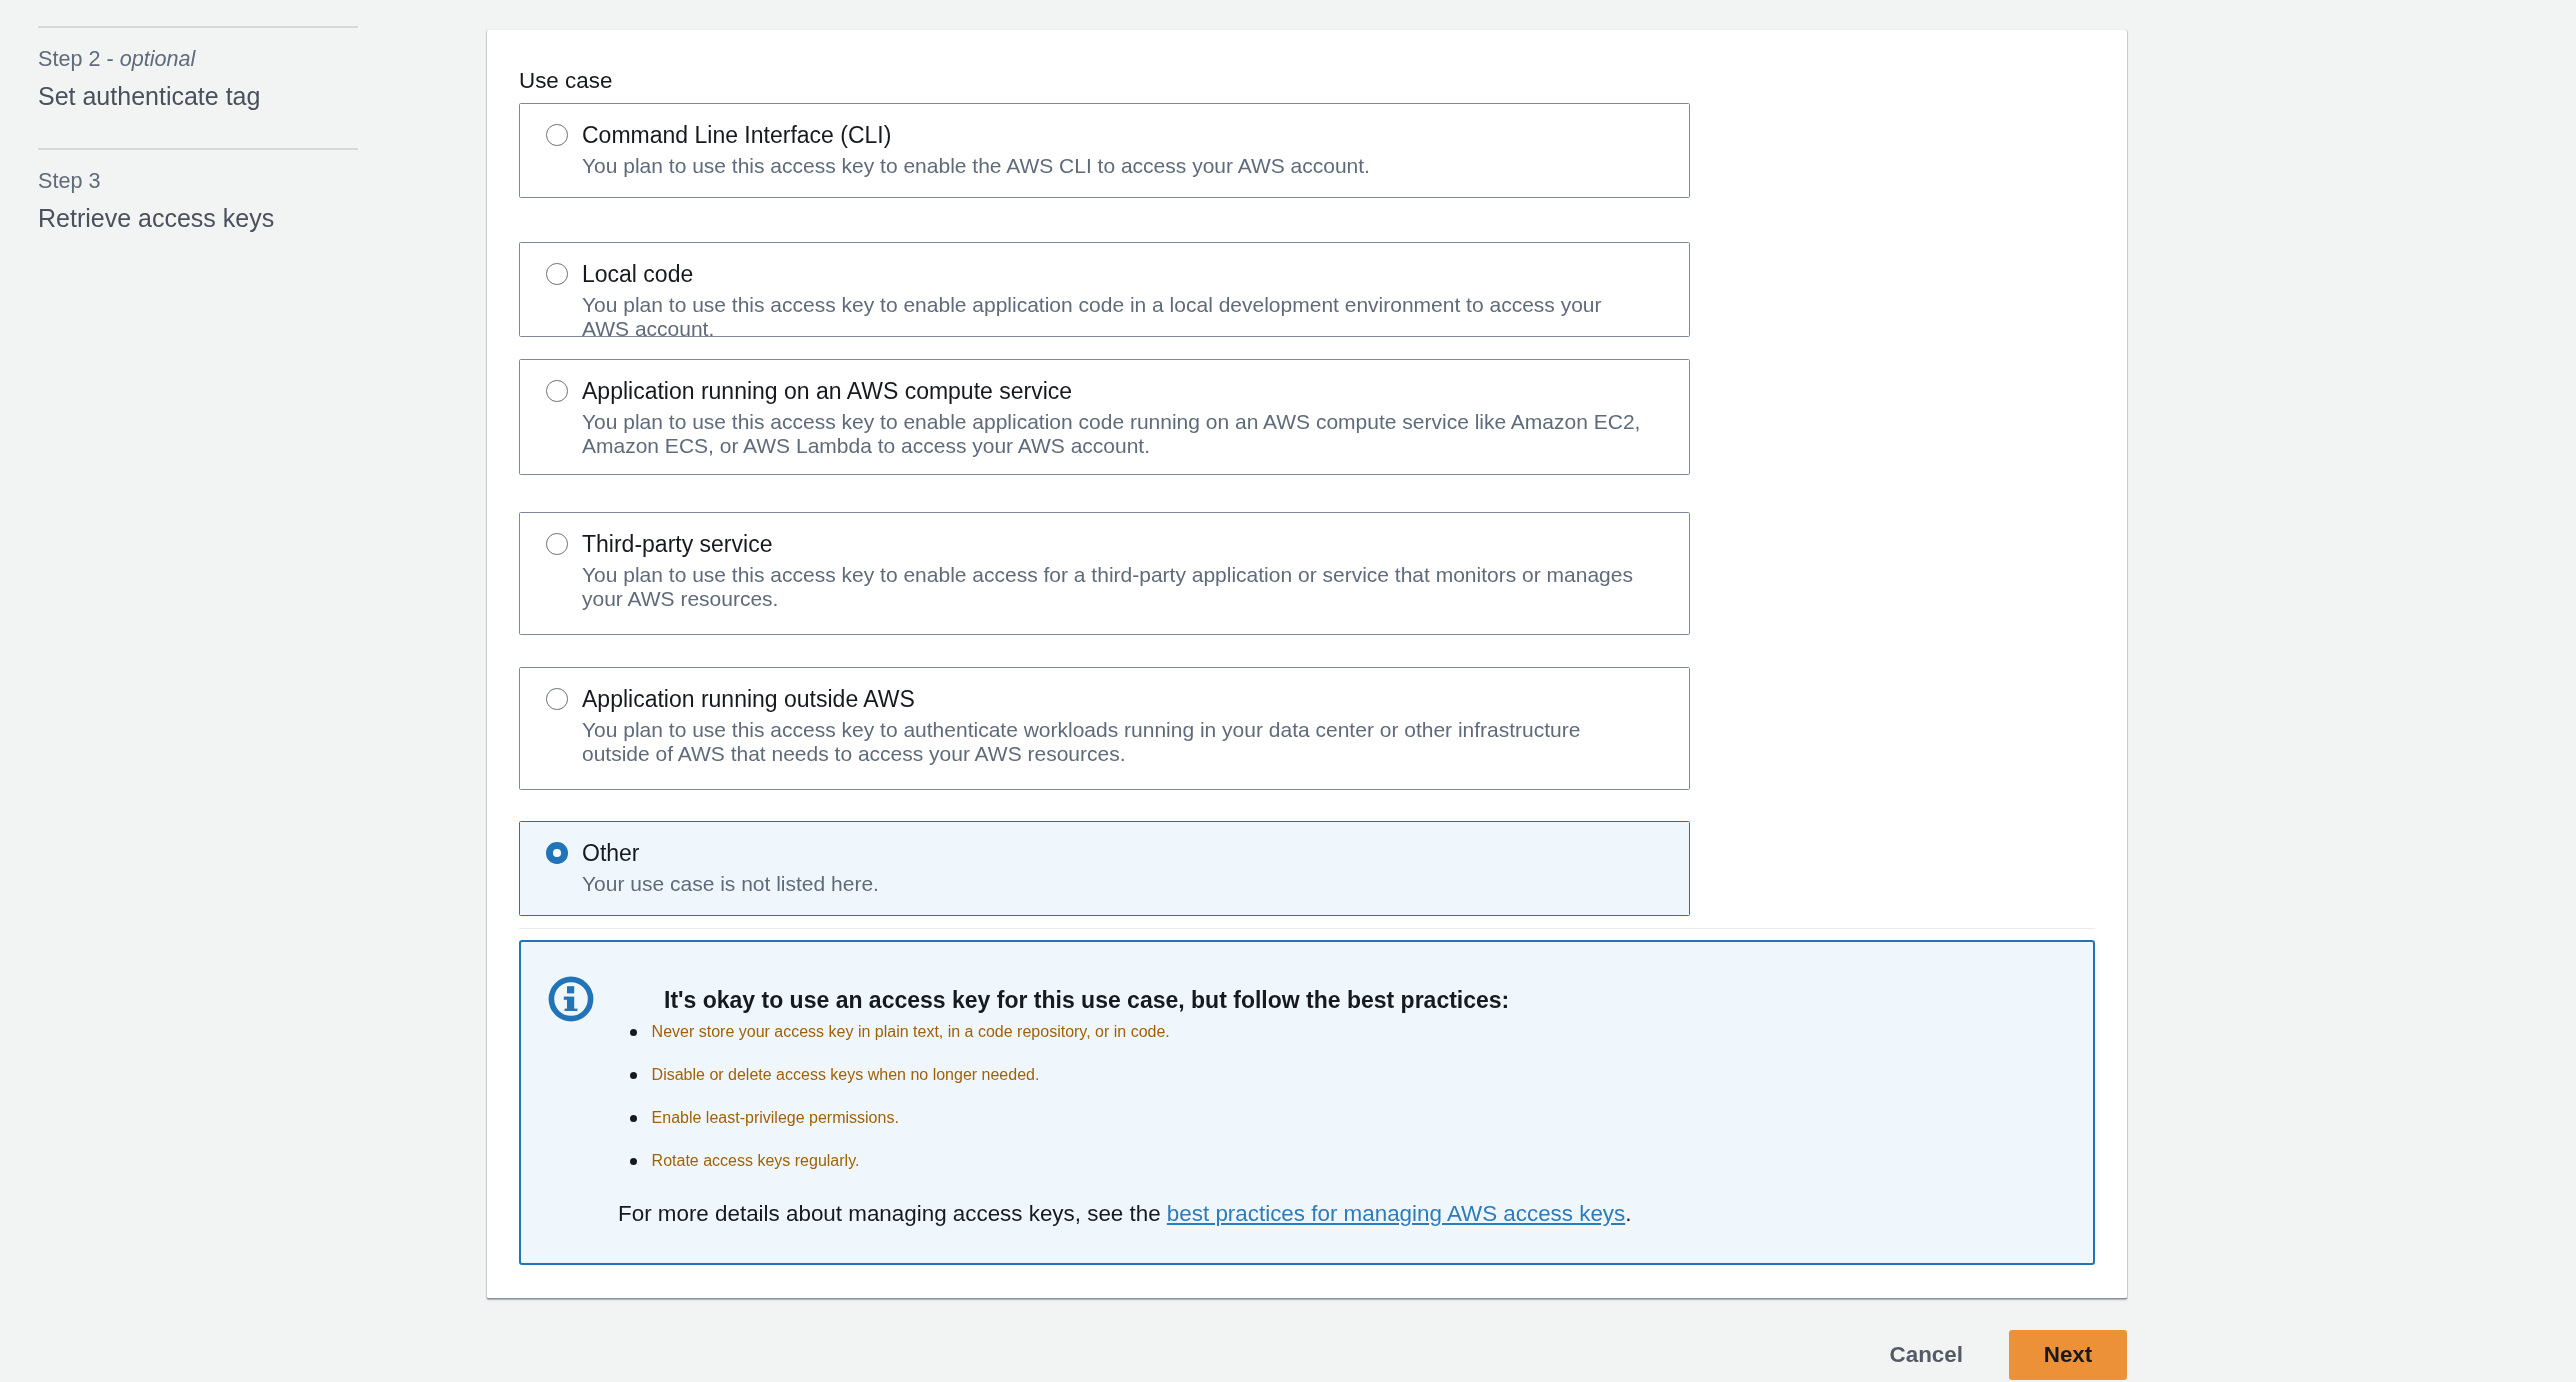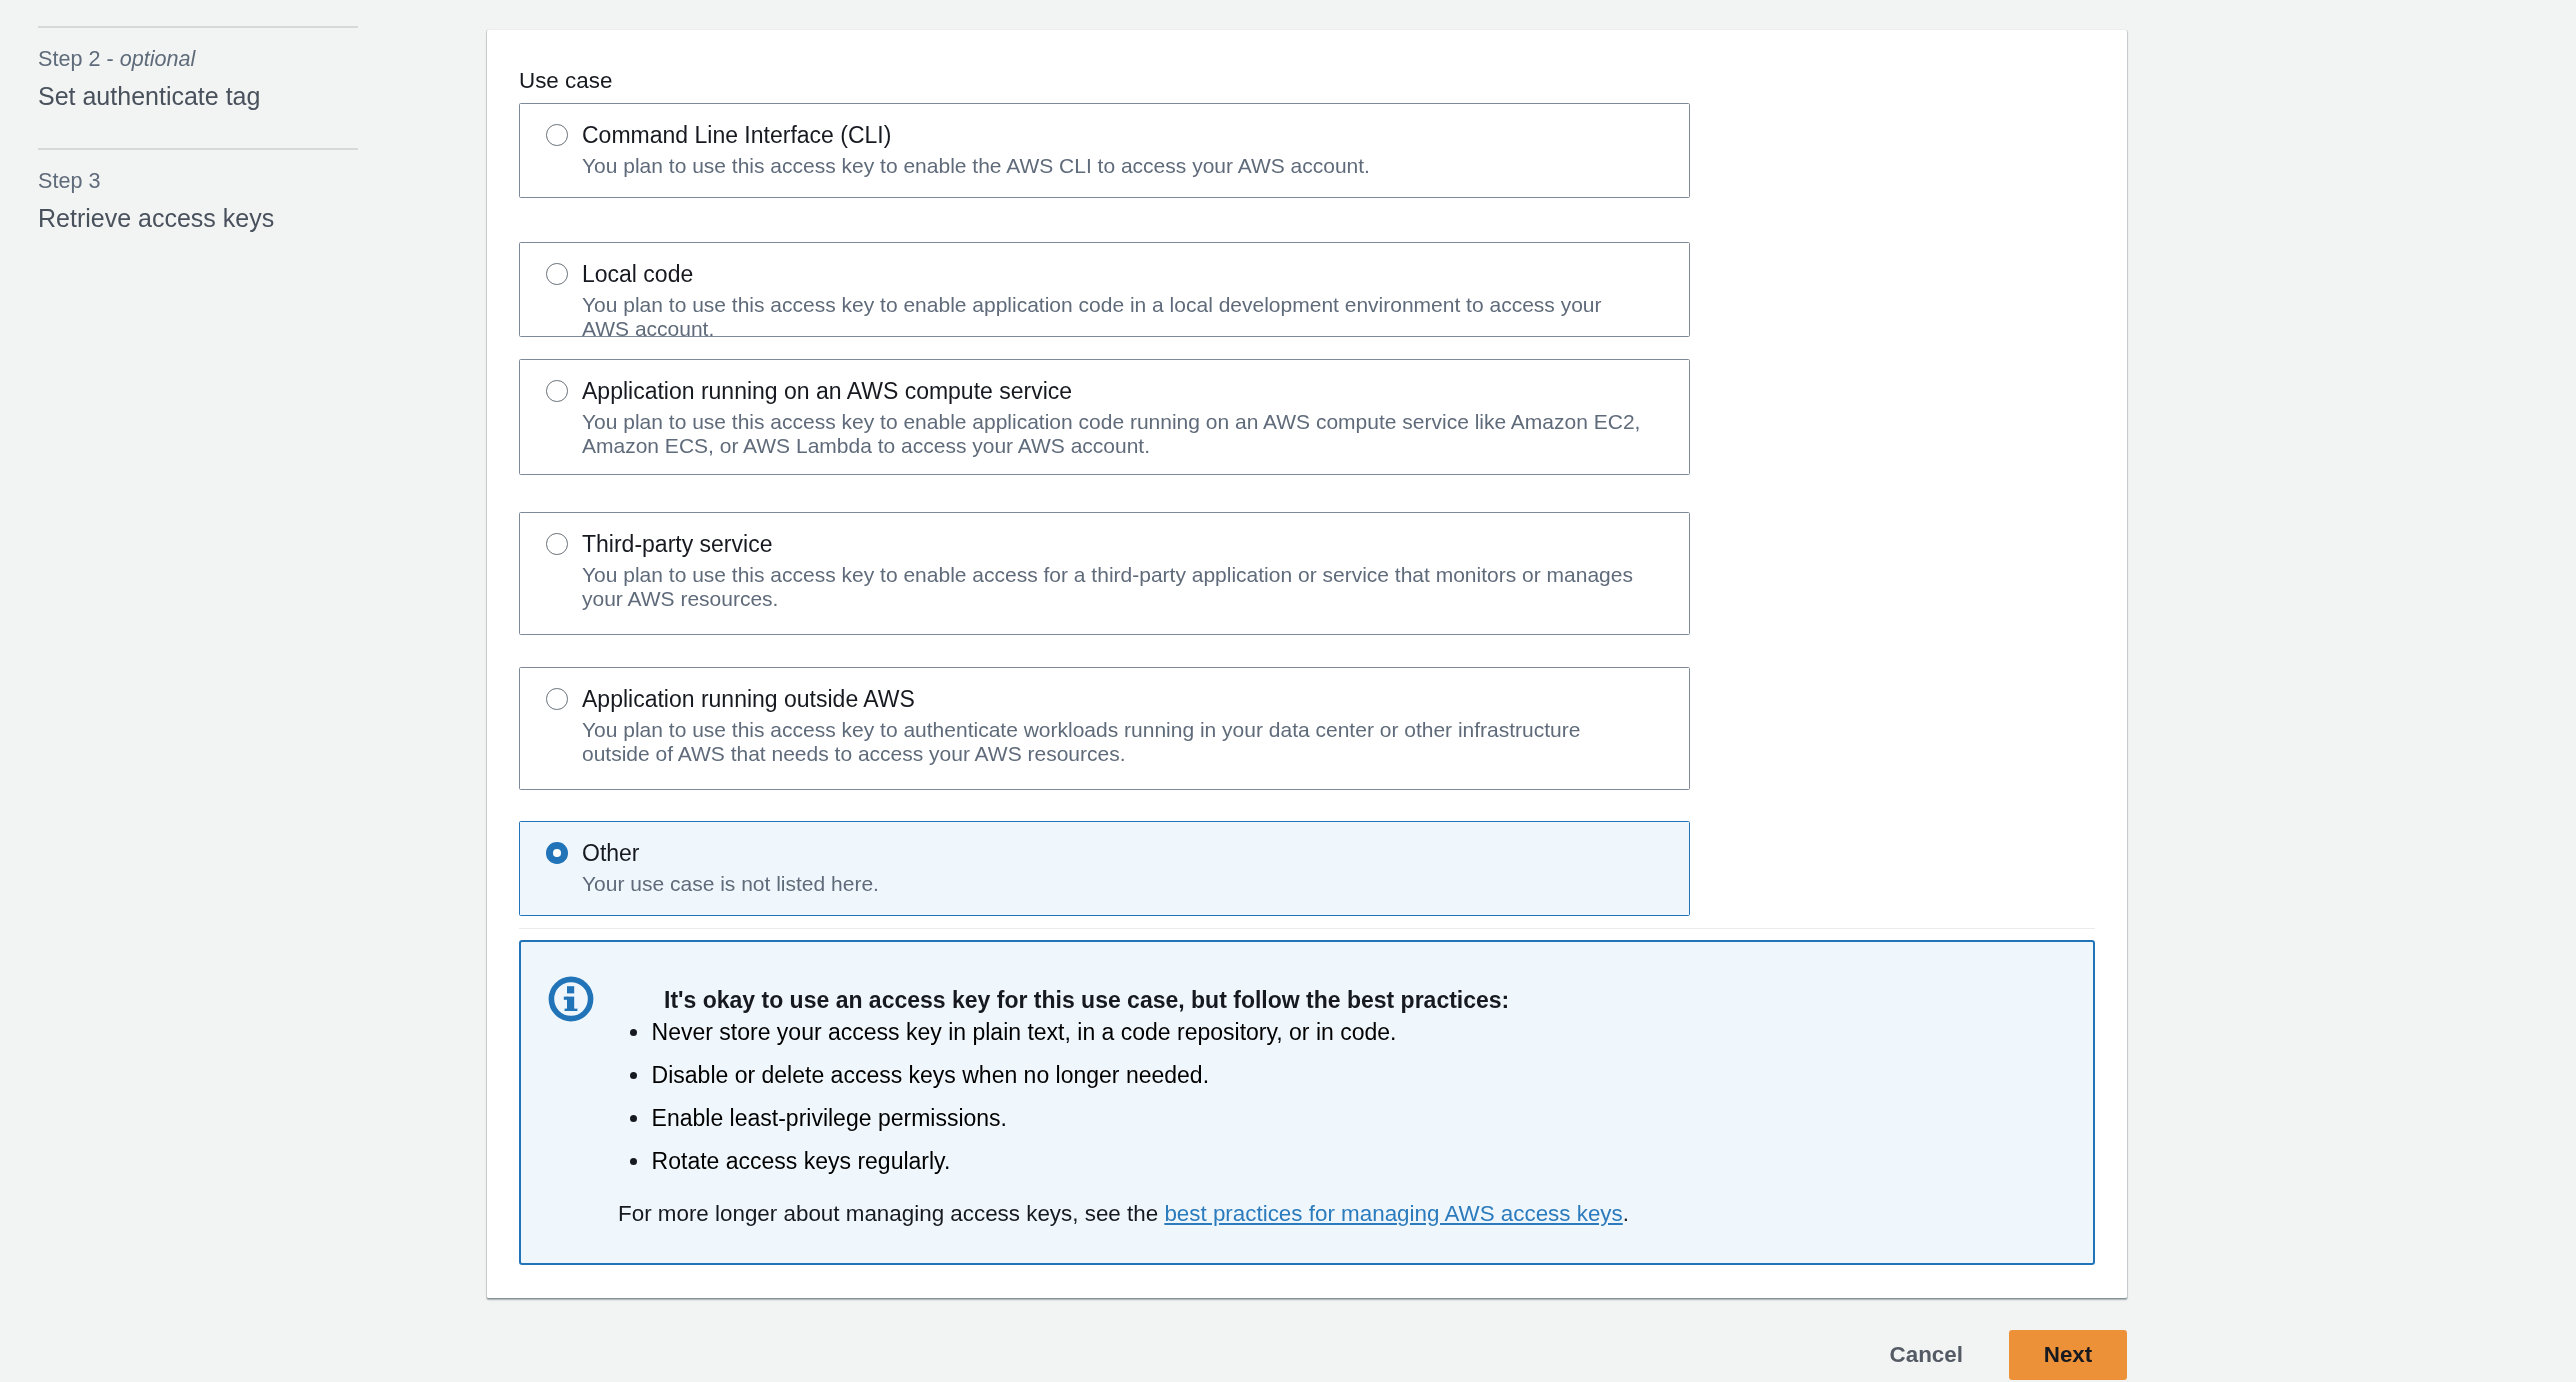--- a/index.html
+++ b/index.html
@@ -80,21 +80,21 @@
   .alert-icon { position: absolute; left: 26.4px; top: 33px; width: 48px; height: 48px; }
   .alert-heading {
     position: absolute; left: 95px; top: 45px;
     font-size: 23px; line-height: 26px; font-weight: bold; color: #16191f; margin-left: 48px;
   }
   .alert-list {
     position: absolute; left: 109px; top: 78px; margin: 0; padding: 0; list-style: none;
   }
   .alert-list li {
     position: relative; padding-left: 21.6px; margin-bottom: 19px;
-    font-size: 23px; line-height: 24px; color: #000000;
+    font-size: 16px; line-height: 24px; color: #a16207;
   }
   .alert-list li::before {
     content: ""; position: absolute; left: 0px; top: 8.8px;
     width: 7.2px; height: 7.2px; border-radius: 50%; background: #16191f;
   }
   .alert-footer {
     position: absolute; left: 97px; top: 258px;
     font-size: 22.4px; line-height: 27px; color: #16191f;
   }
   .alert-footer a, .alert-footer .link {
@@ -182,21 +182,21 @@
         <rect x="21" y="27" width="5" height="4" fill="#2274b8"></rect>
         <rect x="22" y="42" width="16" height="3" fill="#2274b8"></rect>
       </svg>
       <div class="alert-heading">It's okay to use an access key for this use case, but follow the best practices:</div>
       <ul class="alert-list">
         <li>Never store your access key in plain text, in a code repository, or in code.</li>
         <li>Disable or delete access keys when no longer needed.</li>
         <li>Enable least-privilege permissions.</li>
         <li>Rotate access keys regularly.</li>
       </ul>
-      <div class="alert-footer"><span>For more longer about managing access keys, see the </span><span class="link">best practices for managing AWS access keys</span><span>.</span></div>
+      <div class="alert-footer"><span>For more details about managing access keys, see the </span><span class="link">best practices for managing AWS access keys</span><span>.</span></div>
     </div>
   </section>
 
   <div class="actions">
     <button class="btn-link">Cancel</button>
     <button class="btn-primary">Next</button>
   </div>
 
 </div>
 

